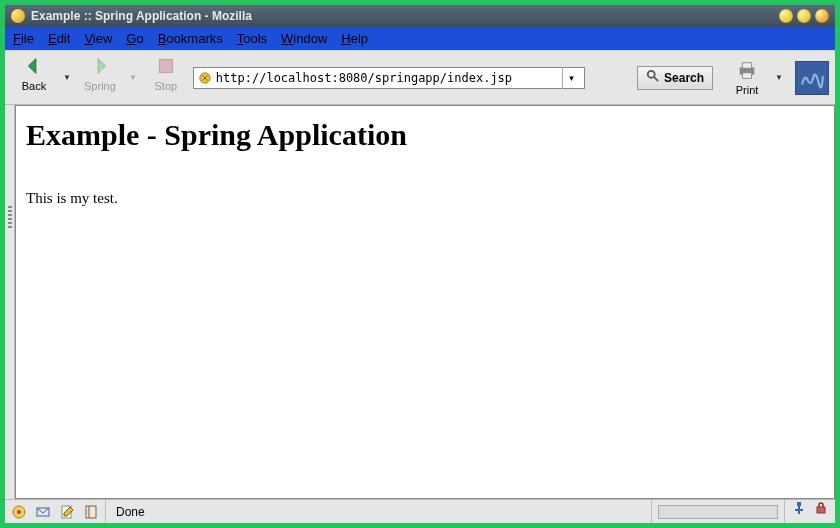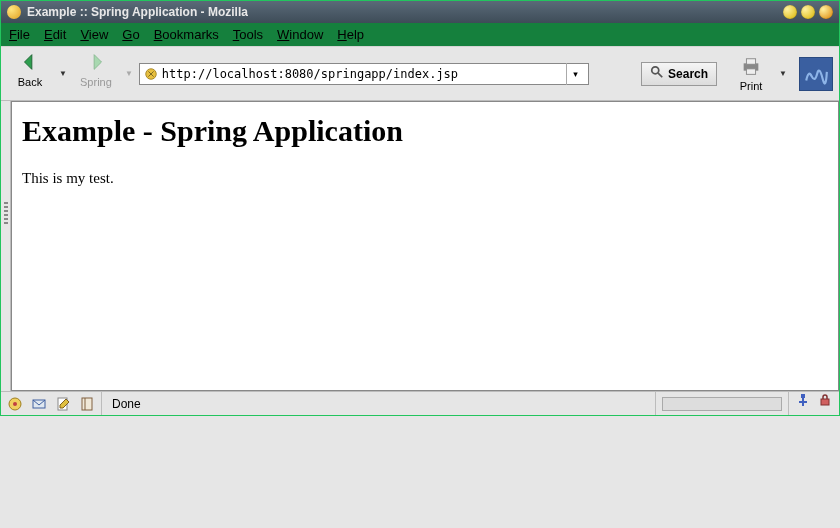--- a/index.html
+++ b/index.html
@@ -4,23 +4,23 @@
 <style>
 * { box-sizing: border-box; margin: 0; padding: 0; }
 body {
   width: 840px; height: 528px;
   font-family: "Helvetica", "Arial", sans-serif;
   font-size: 12px;
   background: #e6e6e6;
   overflow: hidden;
 }
 .window {
-  width: 840px; height: 416px;
+  width: 840px; height: 528px;
   display: flex; flex-direction: column;
-  border: 1px solid #22c55e;
+  border: 5px solid #22c55e;
   background: #e6e6e6;
 }
 .titlebar {
   height: 22px;
   background: linear-gradient(to bottom, #5a6a78 0%, #3e4c58 100%);
   display: flex; align-items: center;
   padding: 0 6px;
   color: #eee;
 }
 .titlebar .app-icon {
@@ -40,21 +40,21 @@
 }
 .wb-min { background: radial-gradient(circle at 30% 30%, #fff2a0, #d9b400); }
 .wb-max { background: radial-gradient(circle at 30% 30%, #fff2a0, #d9b400); }
 .wb-close { background: radial-gradient(circle at 30% 30%, #fff2a0, #d98000); }
 
 .menubar {
   height: 24px;
   display: flex; align-items: center;
   padding: 0 8px;
   gap: 14px;
-  background: #15803d;
+  background: #1d4ed8;
   border-bottom: 1px solid #d4d4d4;
 }
 .menubar .menu-item {
   font-size: 13px;
   color: #000;
   cursor: default;
 }
 .menubar .menu-item .ul { text-decoration: underline; }
 
 .toolbar {
@@ -140,21 +140,21 @@
 }
 .sidebar-strip .grip { width:4px; height:2px; background:#888; margin:1px 0; }
 .content {
   flex:1;
   background:#fff;
   border:1px solid #888;
   margin: 0;
   overflow:auto;
   padding: 12px 10px;
 }
-.content h1 { font-family: "Times New Roman", serif; font-size:30px; font-weight:bold; margin-bottom: 22px; }
+.content h1 { font-family: "Times New Roman", serif; font-size:30px; font-weight:bold; margin-bottom: 38px; }
 .content p { font-family: "Times New Roman", serif; font-size:15px; }
 
 .statusbar {
   height:24px;
   display:flex; align-items:flex-start;
   border-top:1px solid #bcbcbc;
   background:#e6e6e6;
   font-size:12px;
 }
 .statusbar .sb-section {
@@ -219,20 +219,28 @@
             <path d="M10 4 L18 12 L10 20 Z" fill="#a8d8b0" stroke="#88b890"></path>
           </svg>
       </div>
       <span>Spring</span>
     </div>
     <div class="tb-dd">
         <span class="tri" style="color:#aaa">▼</span>
       </div>
 
 
+    <div class="tb-btn disabled">
+      <div class="icon-holder">
+        <svg width="20" height="20" viewBox="0 0 24 24">
+            <rect x="4" y="4" width="16" height="16" fill="#d8b8c0" stroke="#b898a0"></rect>
+          </svg>
+      </div>
+      <span>Stop</span>
+    </div>
 
     <div class="urlbar-wrap">
       <div class="urlbar">
         <span class="favicon">
           <svg width="14" height="14" viewBox="0 0 16 16">
               <circle cx="8" cy="8" r="6" fill="#e8c040" stroke="#a08020"></circle>
               <path d="M5 5 L11 11 M11 5 L5 11" stroke="#706020" stroke-width="1"></path>
             </svg>
         </span>
         <input type="text" value="http://localhost:8080/springapp/index.jsp" style="">

